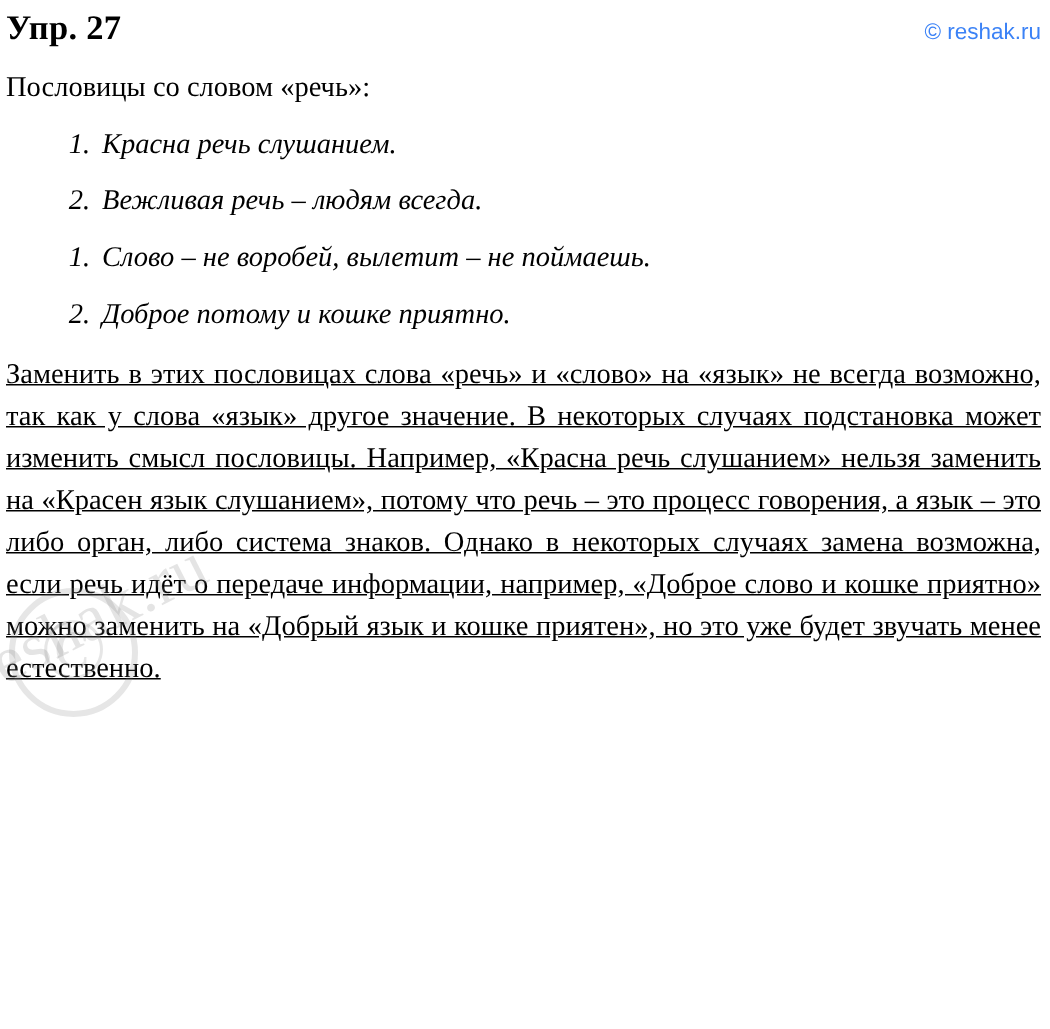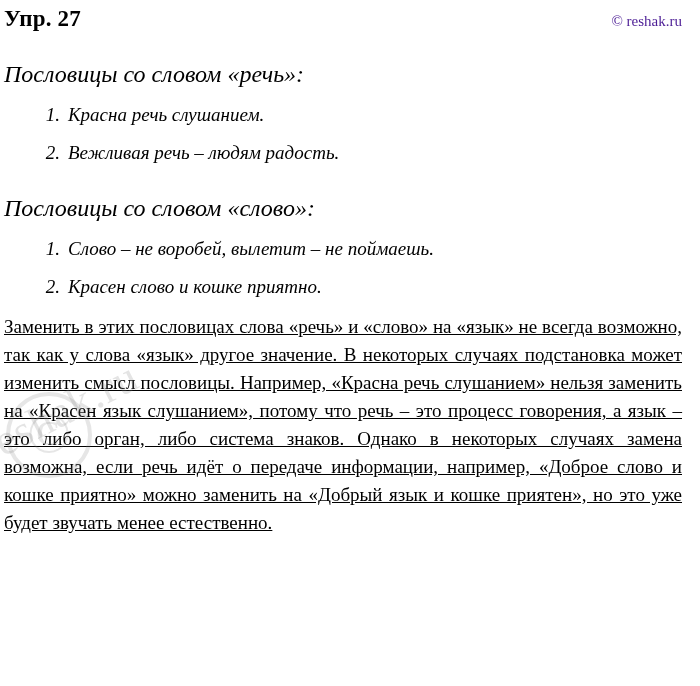--- a/index.html
+++ b/index.html
@@ -13,46 +13,45 @@
     font-family: "Liberation Serif", serif;
     color: #000000;
     position: relative;
     overflow: hidden;
   }
   .page {
     position: relative;
     width: 700px;
     height: 514px;
     box-sizing: border-box;
-    padding: 6px 16px 0 4px;
+    padding: 6px 4px 0 4px;
   }
   .header {
     display: flex;
     align-items: baseline;
     justify-content: space-between;
     margin-bottom: 14px;
   }
   .title {
     font-family: "Liberation Serif", serif;
     font-size: 23px;
     font-weight: bold;
     color: #000;
     letter-spacing: 0.2px;
   }
   .copyright {
-    font-family: Liberation Serif, serif;
+    font-family: Liberation Sans, sans-serif;
     font-size: 15px;
-    color: #4c1d95;
+    color: #3b82f6;
     padding-right: 2px;
   }
   .intro {
-    font-size: 24px;
+    font-size: 19px;
     line-height: 1.35;
-    margin: 26px 0 4px 0;
-    font-style: italic;
+    margin: 14px 0 4px 0;
   }
   ol.proverbs {
     margin: 6px 0 10px 0;
     padding-left: 34px;
     list-style: none;
     counter-reset: pv;
   }
   ol.proverbs li {
     counter-increment: pv;
     font-size: 19px;
@@ -121,27 +120,26 @@
 <div class="page">
 
   <div class="header">
     <div class="title">Упр. 27</div>
     <div class="copyright">© reshak.ru</div>
   </div>
 
   <div class="intro">Пословицы со словом «речь»:</div>
   <ol class="proverbs">
     <li>Красна речь слушанием.</li>
-    <li>Вежливая речь – людям радость.</li>
+    <li>Вежливая речь – людям всегда.</li>
   </ol>
 
-  <div class="intro">Пословицы со словом «слово»:</div>
   <ol class="proverbs">
     <li>Слово – не воробей, вылетит – не поймаешь.</li>
-    <li>Красен слово и кошке приятно.</li>
+    <li>Доброе потому и кошке приятно.</li>
   </ol>
 
   <div class="body-text">Заменить в этих пословицах слова «речь» и «слово» на «язык» не всегда возможно, так как у слова «язык» другое значение. В некоторых случаях подстановка может изменить смысл пословицы. Например, «Красна речь слушанием» нельзя заменить на «Красен язык слушанием», потому что речь – это процесс говорения, а язык – это либо орган, либо система знаков. Однако в некоторых случаях замена возможна, если речь идёт о передаче информации, например, «Доброе слово и кошке приятно» можно заменить на «Добрый язык и кошке приятен», но это уже будет звучать менее естественно.</div>
 
   <div class="wm-c">
     <span>©</span>
   </div>
   <div class="watermark">reshak.ru</div>
 
 </div>

